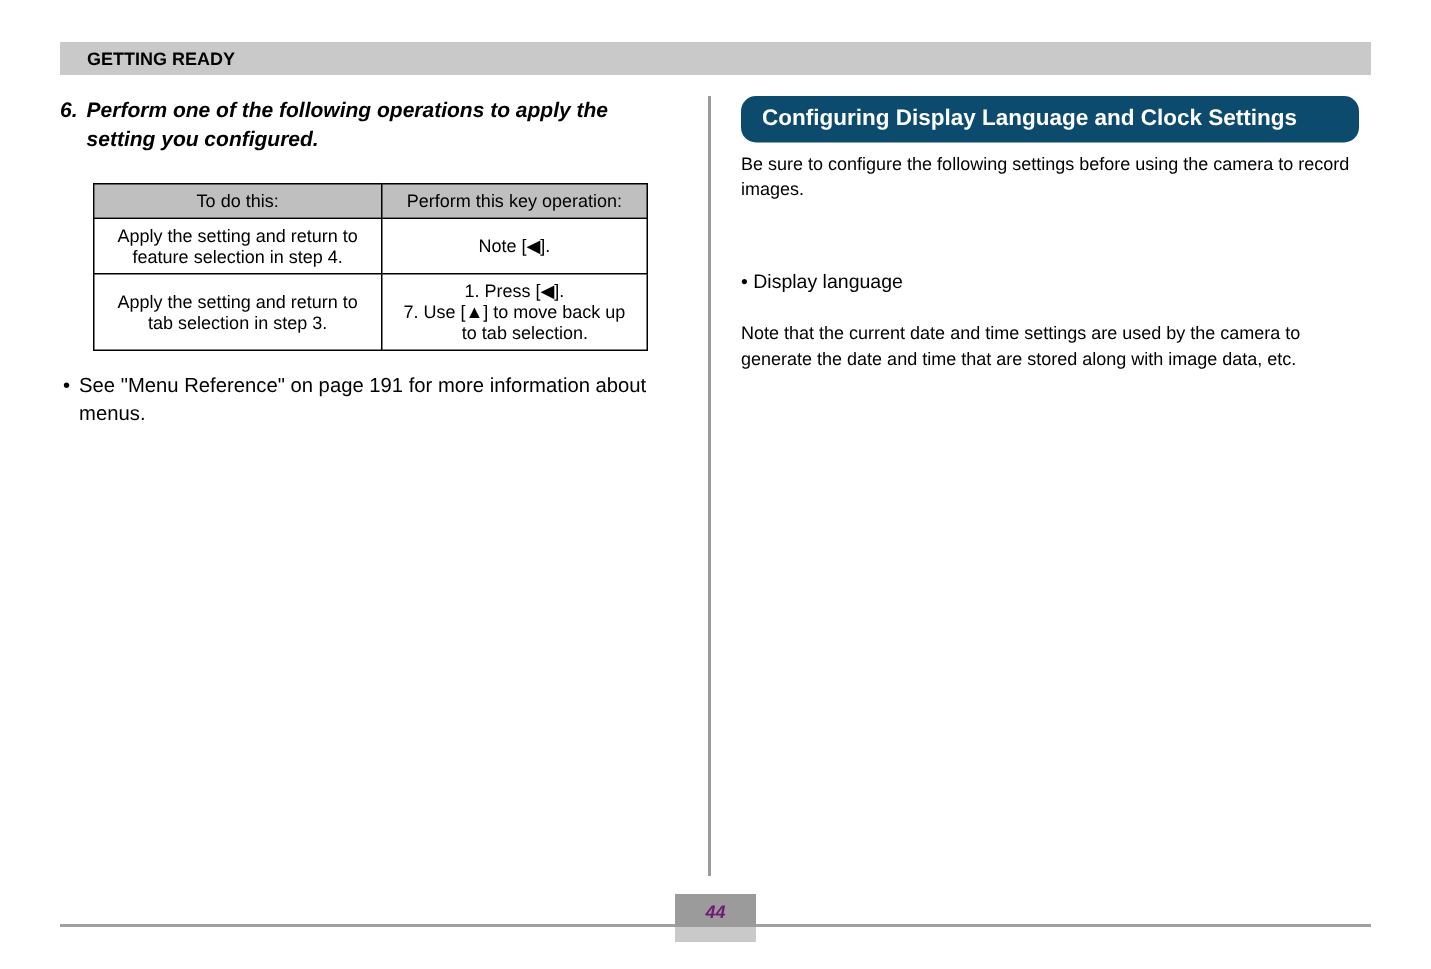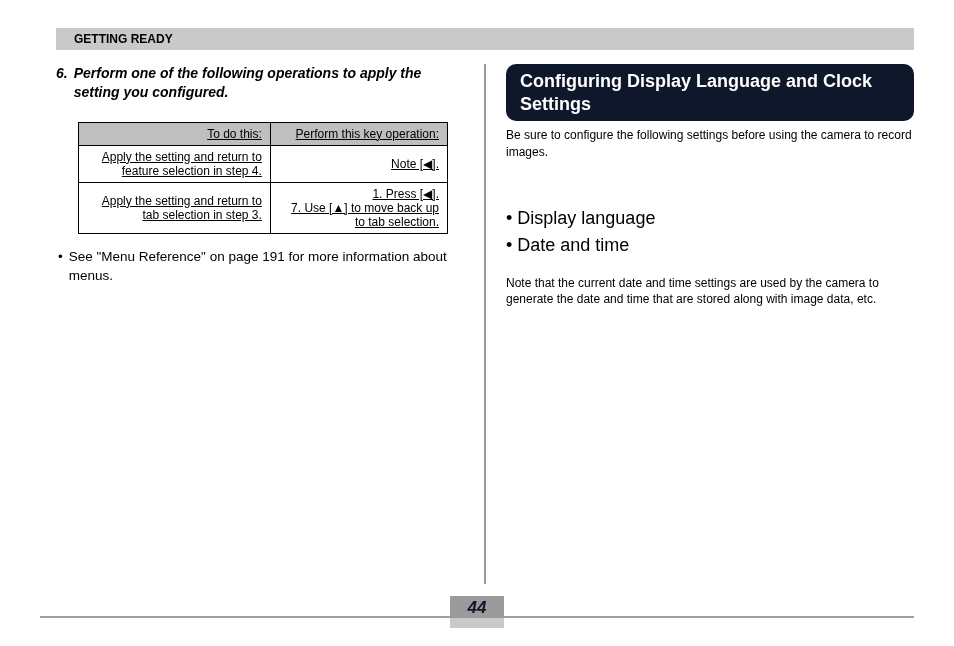--- a/index.html
+++ b/index.html
@@ -1,40 +1,40 @@
 <!DOCTYPE html>
 <html><head>
 <meta charset="utf-8">
 <style>
   * { box-sizing: border-box; margin: 0; padding: 0; }
   html, body { width: 954px; height: 646px; font-family: Arial, Helvetica, sans-serif; background: #fff; color: #000; }
-  .page { position: relative; width: 954px; height: 646px; padding: 28px 40px 0 56px; }
+  .page { position: relative; width: 954px; height: 646px; padding: 28px 40px 0 40px; }
   .header-bar { background: #c9c9c9; height: 22px; line-height: 22px; padding-left: 18px; font-size: 12px; font-weight: bold; margin-bottom: 14px; }
   .columns { display: flex; gap: 0; }
   .col-left { width: 432px; padding-right: 20px; }
   .col-right { width: 432px; padding-left: 20px; }
   .divider { width: 2px; background: #9b9b9b; height: 520px; }
   .step { display: flex; gap: 6px; font-size: 14px; font-weight: bold; font-style: italic; margin-bottom: 20px; line-height: 1.35; }
   .step-num { flex: 0 0 auto; }
   .step-text { flex: 1 1 auto; }
   table.op { border-collapse: collapse; width: 370px; margin-left: 22px; margin-bottom: 14px; font-size: 12px; }
-  table.op th, table.op td { border: 1px solid #000; padding: 4px 8px; text-align: right; vertical-align: middle; text-decoration: underline; }
+  table.op th, table.op td { border: 1px solid #000; padding: 4px 8px; text-align: center; vertical-align: middle; }
   table.op th { background: #bfbfbf; font-weight: normal; }
   table.op th:first-child { width: 52%; }
   .ol-steps { list-style: none; }
   .ol-steps li { padding-left: 14px; text-indent: -14px; }
   .note-line { display: flex; gap: 6px; font-size: 13.5px; line-height: 1.4; padding-left: 2px; }
   .bullet { flex: 0 0 auto; }
-  .section-title { background: #0f172a; color: #fff; font-size: 18px; font-weight: bold; padding: 6px 12px 6px 14px; border-radius: 10px; line-height: 1.25; margin-bottom: 6px; }
+  .section-title { background: #0c4a6e; color: #fff; font-size: 15px; font-weight: bold; padding: 6px 12px 6px 14px; border-radius: 10px; line-height: 1.25; margin-bottom: 6px; }
   .body-text { font-size: 12px; line-height: 1.4; margin-bottom: 16px; }
-  .ul-items { list-style: none; font-size: 18px; line-height: 1.5; margin-bottom: 16px; margin-top: 44px; }
+  .ul-items { list-style: none; font-size: 13px; line-height: 1.5; margin-bottom: 16px; margin-top: 44px; }
   .ul-items li::before { content: "• "; }
   .footer { position: absolute; left: 40px; right: 40px; bottom: 28px; }
   .footer-line { height: 2px; background: #a0a0a0; position: relative; }
-  .page-num-box { position: absolute; left: 50%; transform: translateX(-50%); top: -20px; width: 54px; height: 24px; background: #9b9b9b; color: #0f172a; font-weight: bold; font-style: italic; font-size: 17px; text-align: center; line-height: 24px; }
+  .page-num-box { position: absolute; left: 50%; transform: translateX(-50%); top: -20px; width: 54px; height: 24px; background: #9b9b9b; color: #701a75; font-weight: bold; font-style: italic; font-size: 12px; text-align: center; line-height: 24px; }
   .footer-stub { position: absolute; left: 50%; transform: translateX(-50%); top: 2px; width: 54px; height: 10px; background: #c9c9c9; }
 </style>
 </head>
 <body>
 
 <div class="page">
 
   <div class="header-bar">GETTING READY</div>
 
   <div class="columns">
@@ -75,21 +75,20 @@
       </div>
     </div>
 
     <div class="divider"></div>
 
     <div class="col-right">
       <div class="section-title">Configuring Display Language and Clock Settings</div>
       <p class="body-text">Be sure to configure the following settings before using the camera to record images.</p>
       <ul class="ul-items">
         <li>Display language</li>
-        <li>Date and time</li>
       </ul>
       <p class="body-text">Note that the current date and time settings are used by the camera to generate the date and time that are stored along with image data, etc.</p>
     </div>
 
   </div>
 
   <div class="footer">
     <div class="footer-line">
       <div class="page-num-box">44</div>
       <div class="footer-stub"></div>

